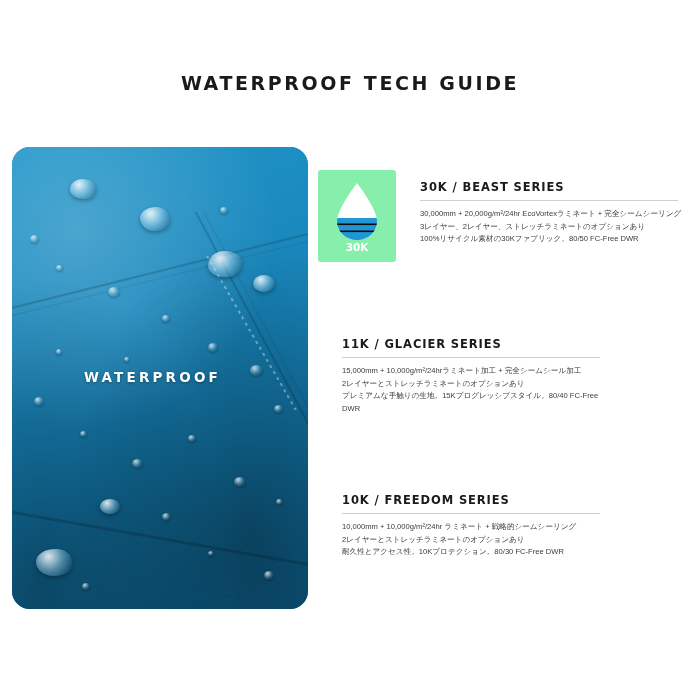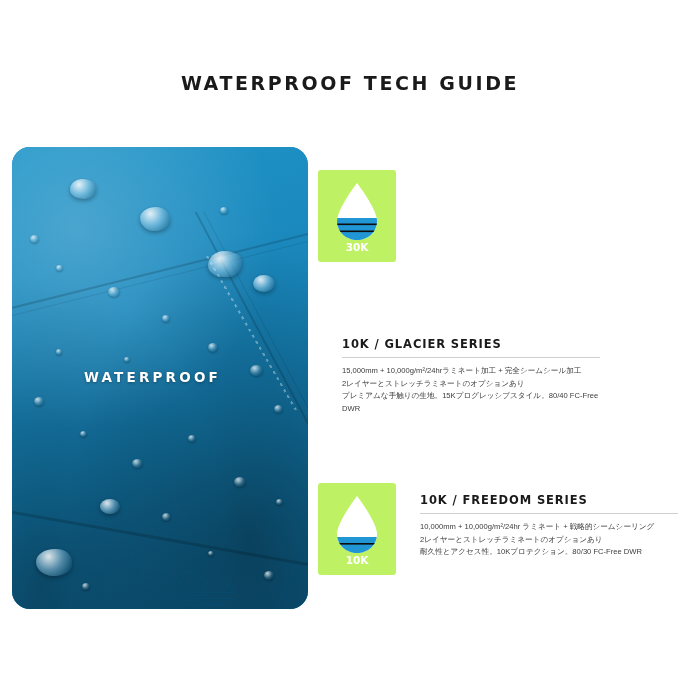--- a/index.html
+++ b/index.html
@@ -113,21 +113,21 @@
     display: flex;
     align-items: flex-start;
   }
   .row1 { top: 170px; }
   .row2 { top: 327px; }
   .row3 { top: 483px; }
 
   .badge {
     width: 78px;
     height: 92px;
-    background: #bef264;
+    background: #86efac;
     border-radius: 3px;
     display: flex;
     align-items: center;
     justify-content: center;
     flex: none;
   }
   .badge svg { display: block; }
 
   .rowtext {
     margin-left: 24px;
@@ -224,48 +224,40 @@
         </defs>
         <path d="M26 4 C26 4 6 30 6 42 C6 53 15 61 26 61 C37 61 46 53 46 42 C46 30 26 4 26 4 Z" fill="#ffffff"></path>
         <g clip-path="url(#clip1)">
           <rect x="0" y="39" width="52" height="26" fill="#2196d4"></rect>
           <rect x="0" y="44.5" width="52" height="1.6" fill="#0d0d0d"></rect>
           <rect x="0" y="51.5" width="52" height="1.6" fill="#0d0d0d"></rect>
         </g>
         <text x="26" y="72" fill="#ffffff" font-size="10.5" font-weight="bold" text-anchor="middle" font-family="DejaVu Sans, sans-serif">30K</text>
       </svg>
     </div>
+    <div class="rowtext">
+      <div class="rowtitle">30K / BEAST SERIES</div>
+      <div class="rowrule"></div>
+      <div class="rowdesc">30,000mm + 20,000g/m²/24hr EcoVortexラミネート + 完全シームシーリング
+3レイヤー、2レイヤー、ストレッチラミネートのオプションあり
+100%リサイクル素材の30Kファブリック。80/50 FC-Free DWR</div>
+    </div>
   </div>
 
   <div class="row row2">
     <div class="rowtext">
-      <div class="rowtitle">10K / GLACIER SERIES</div>
+      <div class="rowtitle">11K / GLACIER SERIES</div>
       <div class="rowrule"></div>
       <div class="rowdesc">15,000mm + 10,000g/m²/24hrラミネート加工 + 完全シームシール加工
 2レイヤーとストレッチラミネートのオプションあり
 プレミアムな手触りの生地。15Kプログレッシブスタイル。80/40 FC-Free DWR</div>
     </div>
   </div>
 
   <div class="row row3">
-    <div class="badge">
-      <svg width="52" height="74" viewBox="0 0 52 74">
-        <defs>
-          <clipPath id="clip3">
-            <path d="M26 4 C26 4 6 30 6 42 C6 53 15 61 26 61 C37 61 46 53 46 42 C46 30 26 4 26 4 Z"></path>
-          </clipPath>
-        </defs>
-        <path d="M26 4 C26 4 6 30 6 42 C6 53 15 61 26 61 C37 61 46 53 46 42 C46 30 26 4 26 4 Z" fill="#ffffff"></path>
-        <g clip-path="url(#clip3)">
-          <rect x="0" y="45" width="52" height="22" fill="#2196d4"></rect>
-          <rect x="0" y="51" width="52" height="1.6" fill="#0d0d0d"></rect>
-        </g>
-        <text x="26" y="72" fill="#ffffff" font-size="10.5" font-weight="bold" text-anchor="middle" font-family="DejaVu Sans, sans-serif">10K</text>
-      </svg>
-    </div>
     <div class="rowtext">
       <div class="rowtitle">10K / FREEDOM SERIES</div>
       <div class="rowrule"></div>
       <div class="rowdesc">10,000mm + 10,000g/m²/24hr ラミネート + 戦略的シームシーリング
 2レイヤーとストレッチラミネートのオプションあり
 耐久性とアクセス性。10Kプロテクション。80/30 FC-Free DWR</div>
     </div>
   </div>
 
 </div>

